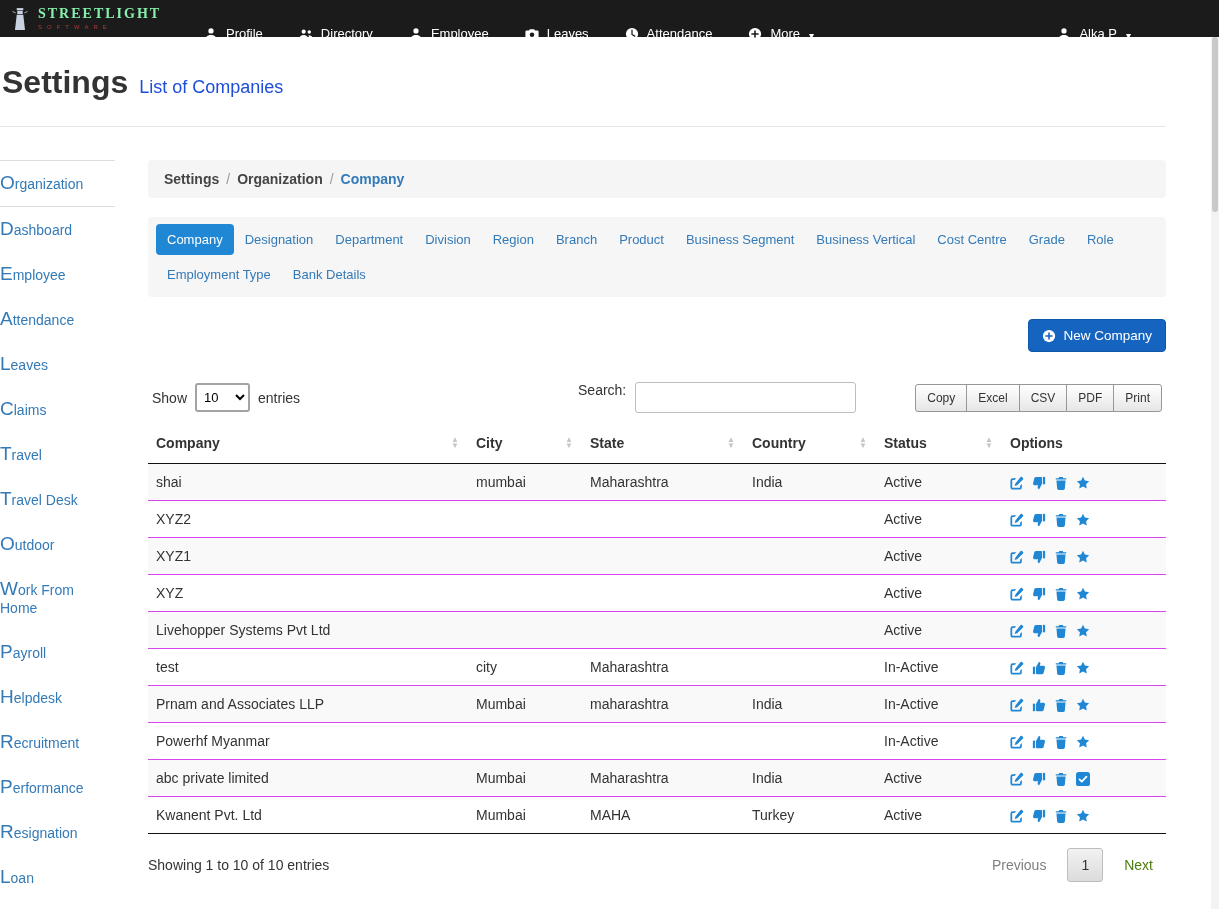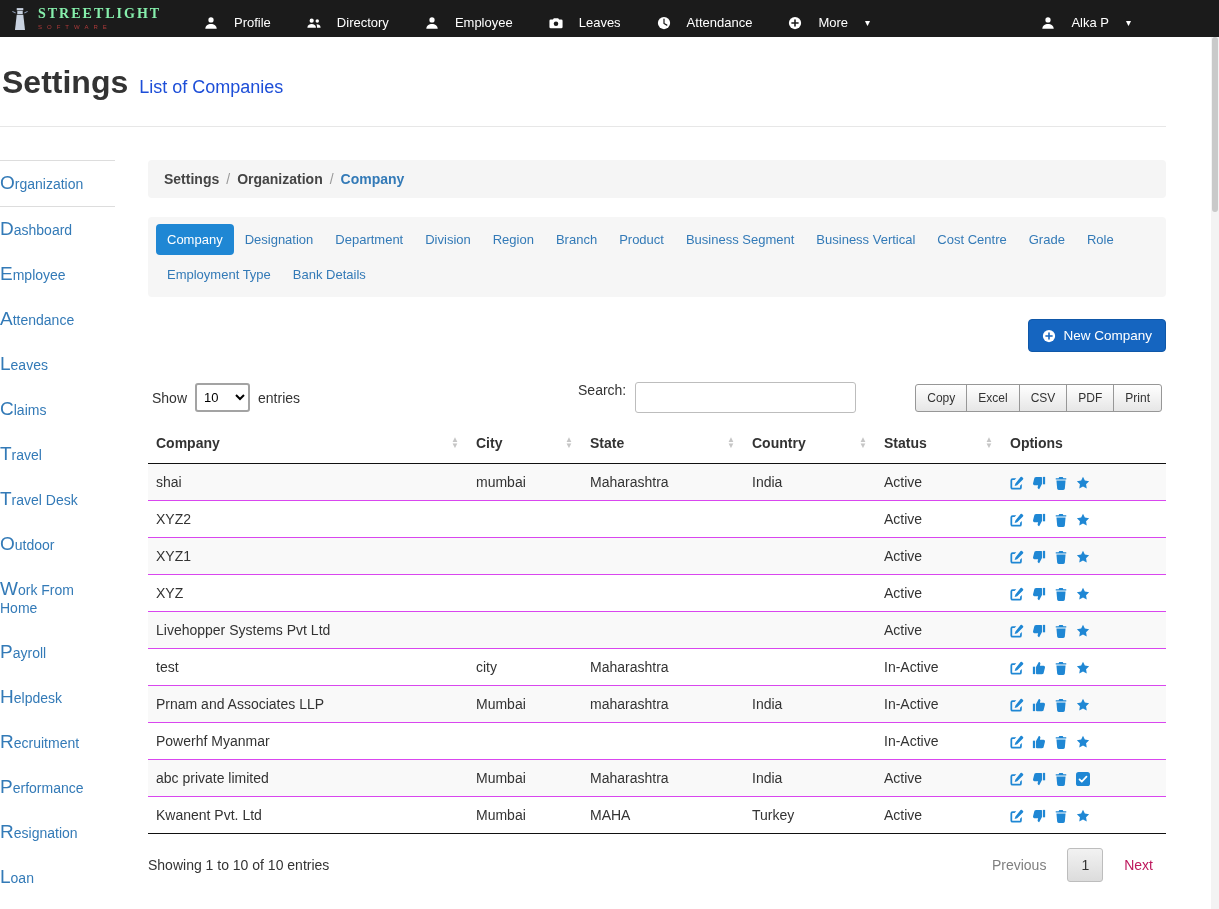--- a/index.html
+++ b/index.html
@@ -12,21 +12,21 @@
   .icon svg { width:1em; height:1em; display:block; }
 
   
   header.navbar { height:37px; background:var(--navbar,#1b1b1b); display:flex; align-items:center; padding:0 8px; }
   .brand { display:flex; align-items:center; gap:6px; width:178px; cursor:pointer; }
   .lighthouse { font-size:24px; }
   .brand-text { display:flex; flex-direction:column; line-height:1; }
   .brand-main { font-family:"Liberation Serif", serif; color:#86efac; font-size:14px; font-weight:bold; letter-spacing:2px; }
   .brand-sub { color:#b03a3a; font-size:6px; letter-spacing:5px; margin-top:3px; }
   .nav-items { display:flex; align-items:center; height:100%; }
-  .nav-item { display:flex; align-items:center; gap:16px; color:#fff; font-size:13px; padding:0 18px; height:37px; text-decoration:none; cursor:pointer;margin-top:8px; }
+  .nav-item { display:flex; align-items:flex-end; gap:8px; color:#fff; font-size:13px; padding:0 18px; height:37px; text-decoration:none; cursor:pointer;margin-top:8px; }
   .nav-item .icon { font-size:14px; color:#fff; }
   .caret { font-size:10px; margin-left:1px; color:#fff; }
   .nav-user { margin-left:auto; margin-right:62px; }
 
   
   .page { padding:0; }
   .page-head { width:1166px; padding:27px 0 25px 2px; border-bottom:1px solid #e7e7e7; }
   .page-head h1 { display:inline; font-size:32px; font-weight:bold; margin:0; color:#333; }
   .subtitle { font-size:18px; color:#1d4ed8; margin-left:11px; }
 
@@ -74,21 +74,21 @@
   .companies tbody tr:last-child td { border-bottom:1px solid #111; }
   .opt { color:var(--accent,#1f87d4); display:inline-flex; vertical-align:middle; margin-right:8px; cursor:pointer; text-decoration:none; }
   .opt .icon { font-size:14px; }
 
   
   .table-footer { display:flex; align-items:center; padding:14px 0 8px; font-size:14px; }
   .info { color:#333; }
   .pagination { margin-left:auto; display:flex; align-items:center; }
   .page-btn { font-size:14px; padding:8px 13px; color:#808080; cursor:pointer; text-decoration:none; }
   .page-btn.num { border:1px solid #bdbdbd; border-radius:3px; background:linear-gradient(#f2f2f2,#dcdcdc); color:#333; margin:0 8px; }
-  .page-btn.next { color:#be185d; }
+  .page-btn.next { color:#4d7c0f; }
 
   
   .scrollbar { position:absolute; top:37px; right:0; width:8px; height:872px; background:#f3f3f3; }
   .scrollbar .thumb { position:absolute; top:0; left:1px; width:6px; height:175px; background:#c9c9c9; border-radius:3px; }
 </style>
 </head>
 <body>
 
 <header class="navbar">
   <div class="brand">

